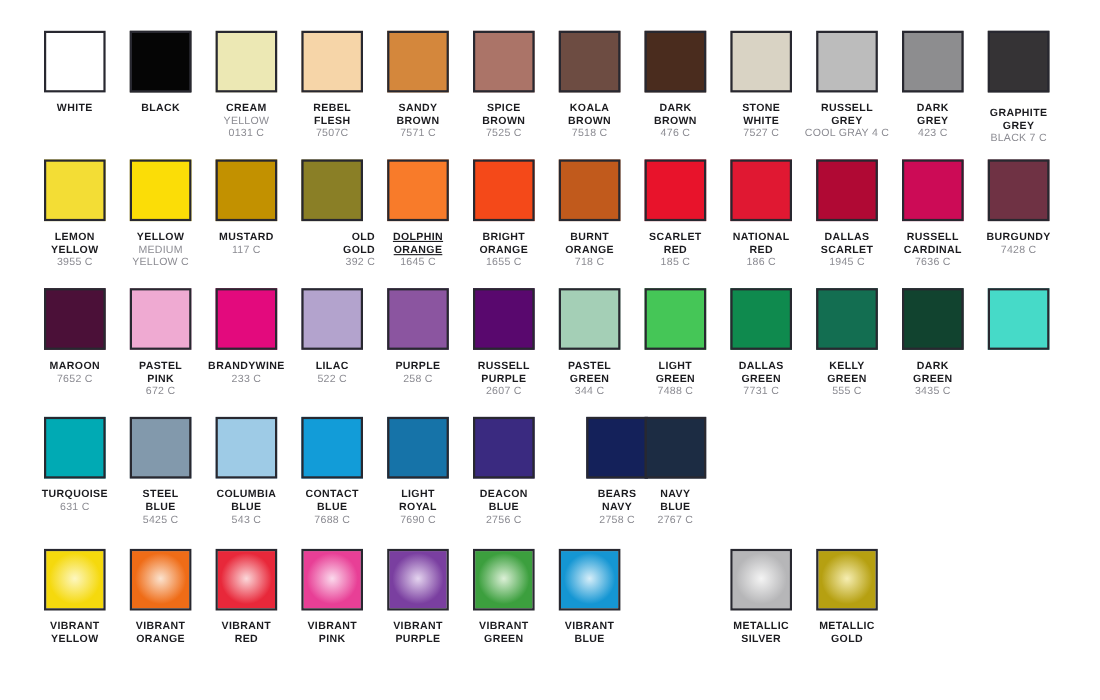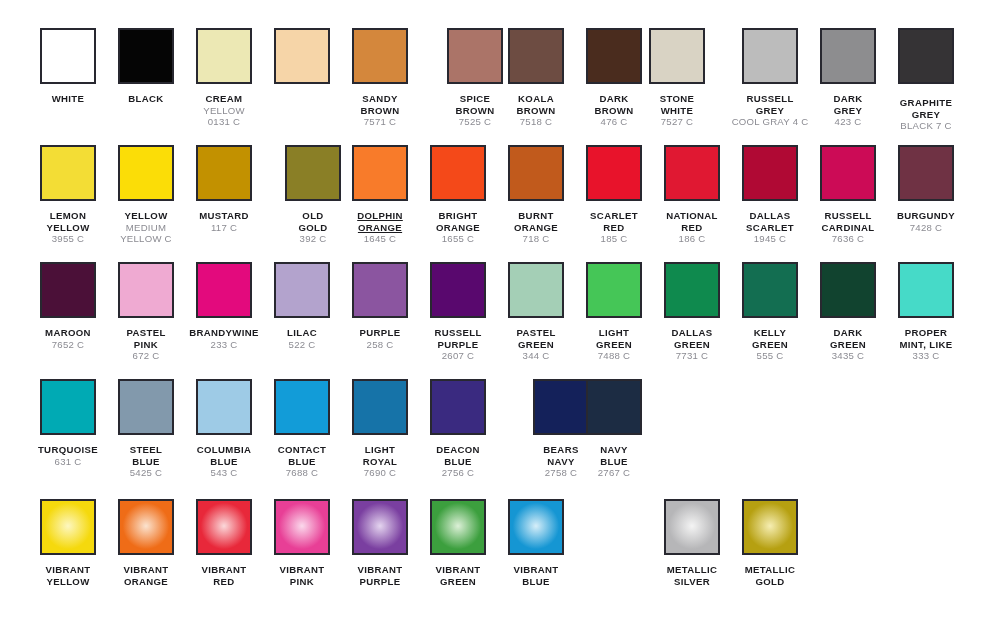--- a/index.html
+++ b/index.html
@@ -97,30 +97,35 @@
       <div class="swatch-cell" style="left: 185px;">
         <div class="swatch-chip" style="border-color: rgb(40, 40, 48); background: rgb(236, 232, 180);"></div>
         <div class="swatch-labels">
           <span class="swatch-name" style="color: rgb(27, 27, 31);">CREAM</span>
           <span class="swatch-code" style="color: rgb(139, 139, 146);">YELLOW
 0131 C</span>
         </div>
       </div>
       <div class="swatch-cell" style="left: 263px;">
         <div class="swatch-chip" style="border-color: rgb(40, 40, 48); background: rgb(246, 213, 168);"></div>
+        <div class="swatch-labels">
+          <span class="swatch-name" style="color: rgb(27, 27, 31);">REBEL
+FLESH</span>
+          <span class="swatch-code" style="color: rgb(139, 139, 146);">7507C</span>
+        </div>
       </div>
       <div class="swatch-cell" style="left: 341px;">
         <div class="swatch-chip" style="border-color: rgb(40, 40, 48); background: rgb(212, 135, 60);"></div>
         <div class="swatch-labels">
           <span class="swatch-name" style="color: rgb(27, 27, 31);">SANDY
 BROWN</span>
           <span class="swatch-code" style="color: rgb(139, 139, 146);">7571 C</span>
         </div>
       </div>
-      <div class="swatch-cell" style="left: 436px;">
+      <div class="swatch-cell" style="left: 419px;">
         <div class="swatch-chip" style="border-color: rgb(40, 40, 48); background: rgb(171, 116, 104);"></div>
         <div class="swatch-labels">
           <span class="swatch-name" style="color: rgb(27, 27, 31);">SPICE
 BROWN</span>
           <span class="swatch-code" style="color: rgb(139, 139, 146);">7525 C</span>
         </div>
       </div>
       <div class="swatch-cell" style="left: 497px;">
         <div class="swatch-chip" style="border-color: rgb(40, 40, 48); background: rgb(109, 76, 66);"></div>
         <div class="swatch-labels">
@@ -130,21 +135,21 @@
         </div>
       </div>
       <div class="swatch-cell" style="left: 575px;">
         <div class="swatch-chip" style="border-color: rgb(40, 40, 48); background: rgb(74, 44, 30);"></div>
         <div class="swatch-labels">
           <span class="swatch-name" style="color: rgb(27, 27, 31);">DARK
 BROWN</span>
           <span class="swatch-code" style="color: rgb(139, 139, 146);">476 C</span>
         </div>
       </div>
-      <div class="swatch-cell" style="left: 638px;">
+      <div class="swatch-cell" style="left: 653px;">
         <div class="swatch-chip" style="border-color: rgb(40, 40, 48); background: rgb(217, 211, 196);"></div>
         <div class="swatch-labels">
           <span class="swatch-name" style="color: rgb(27, 27, 31);">STONE
 WHITE</span>
           <span class="swatch-code" style="color: rgb(139, 139, 146);">7527 C</span>
         </div>
       </div>
       <div class="swatch-cell" style="left: 731px;">
         <div class="swatch-chip" style="border-color: rgb(40, 40, 48); background: rgb(188, 188, 188);"></div>
         <div class="swatch-labels">
@@ -187,21 +192,21 @@
 YELLOW C</span>
         </div>
       </div>
       <div class="swatch-cell" style="left: 185px;">
         <div class="swatch-chip" style="border-color: rgb(40, 40, 48); background: rgb(194, 145, 0);"></div>
         <div class="swatch-labels">
           <span class="swatch-name" style="color: rgb(27, 27, 31);">MUSTARD</span>
           <span class="swatch-code" style="color: rgb(139, 139, 146);">117 C</span>
         </div>
       </div>
-      <div class="swatch-cell" style="left: 274px;">
+      <div class="swatch-cell" style="left: 263px; text-align: right;">
         <div class="swatch-chip" style="border-color: rgb(40, 40, 48); background: rgb(138, 127, 38);"></div>
         <div class="swatch-labels">
           <span class="swatch-name" style="color: rgb(27, 27, 31);">OLD
 GOLD</span>
           <span class="swatch-code" style="color: rgb(139, 139, 146);">392 C</span>
         </div>
       </div>
       <div class="swatch-cell" style="left: 341px;">
         <div class="swatch-chip" style="border-color: rgb(40, 40, 48); background: rgb(248, 123, 42);"></div>
         <div class="swatch-labels">
@@ -346,25 +351,20 @@
       <div class="swatch-cell" style="left: 809px;">
         <div class="swatch-chip" style="border-color: rgb(40, 40, 48); background: rgb(17, 67, 47);"></div>
         <div class="swatch-labels">
           <span class="swatch-name" style="color: rgb(27, 27, 31);">DARK
 GREEN</span>
           <span class="swatch-code" style="color: rgb(139, 139, 146);">3435 C</span>
         </div>
       </div>
       <div class="swatch-cell" style="left: 887px;">
         <div class="swatch-chip" style="border-color: rgb(40, 40, 48); background: rgb(70, 218, 200);"></div>
-        <div class="swatch-labels">
-          <span class="swatch-name" style="color: rgb(27, 27, 31);">PROPER
-MINT, LIKE</span>
-          <span class="swatch-code" style="color: rgb(139, 139, 146);">333 C</span>
-        </div>
       </div>
     </div>
     <div class="swatch-row" style="top: 379px;">
       <div class="swatch-cell" style="left: 29px;">
         <div class="swatch-chip" style="border-color: rgb(40, 40, 48); background: rgb(0, 170, 180);"></div>
         <div class="swatch-labels">
           <span class="swatch-name" style="color: rgb(27, 27, 31);">TURQUOISE</span>
           <span class="swatch-code" style="color: rgb(139, 139, 146);">631 C</span>
         </div>
       </div>

